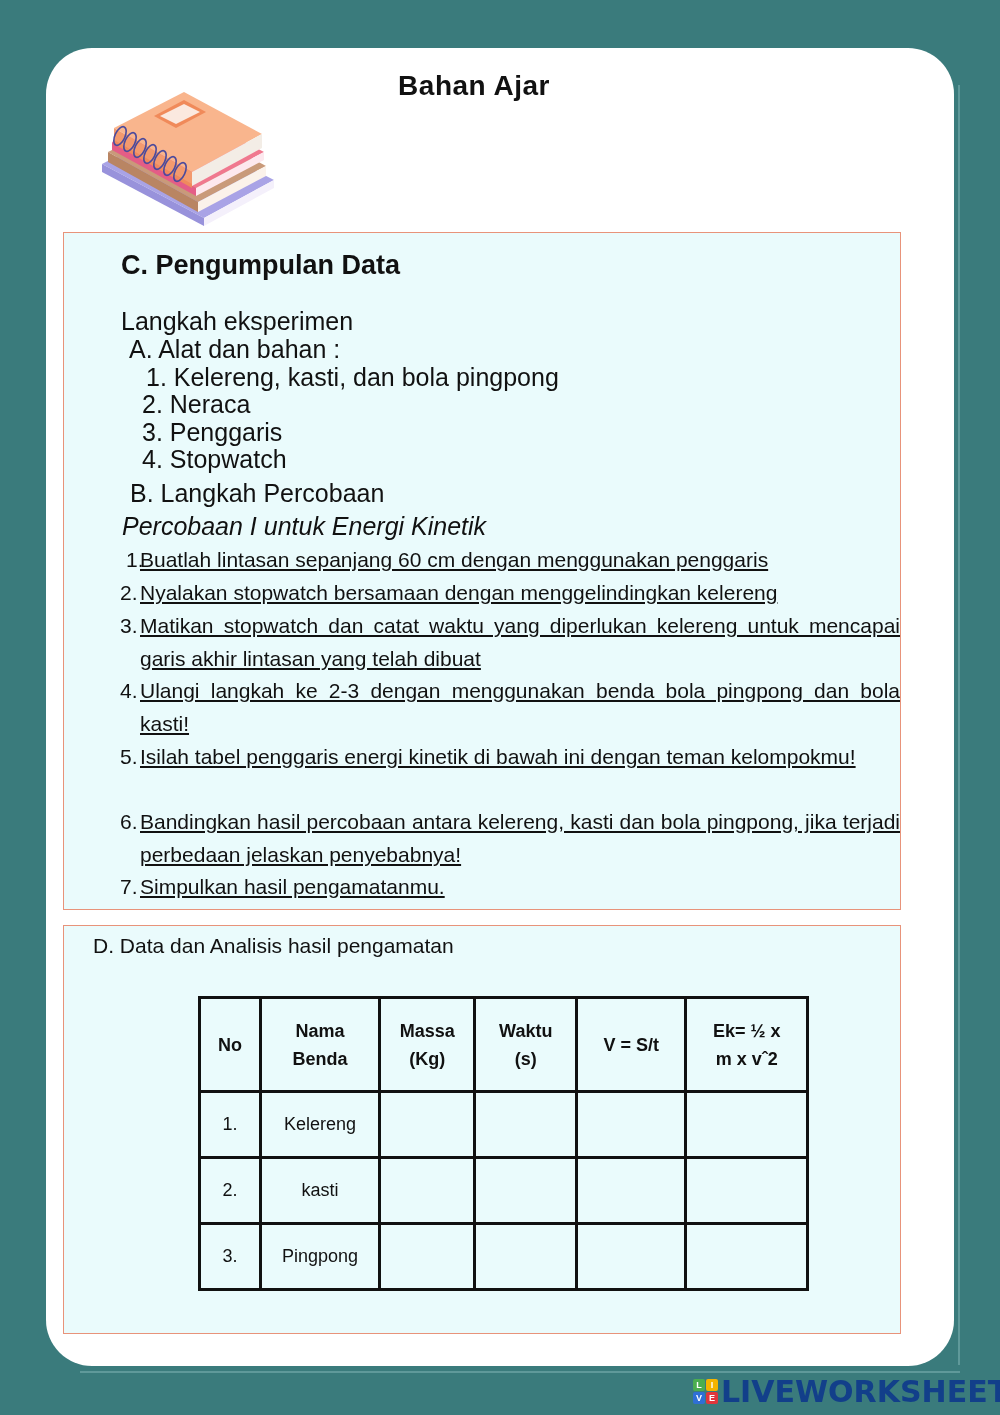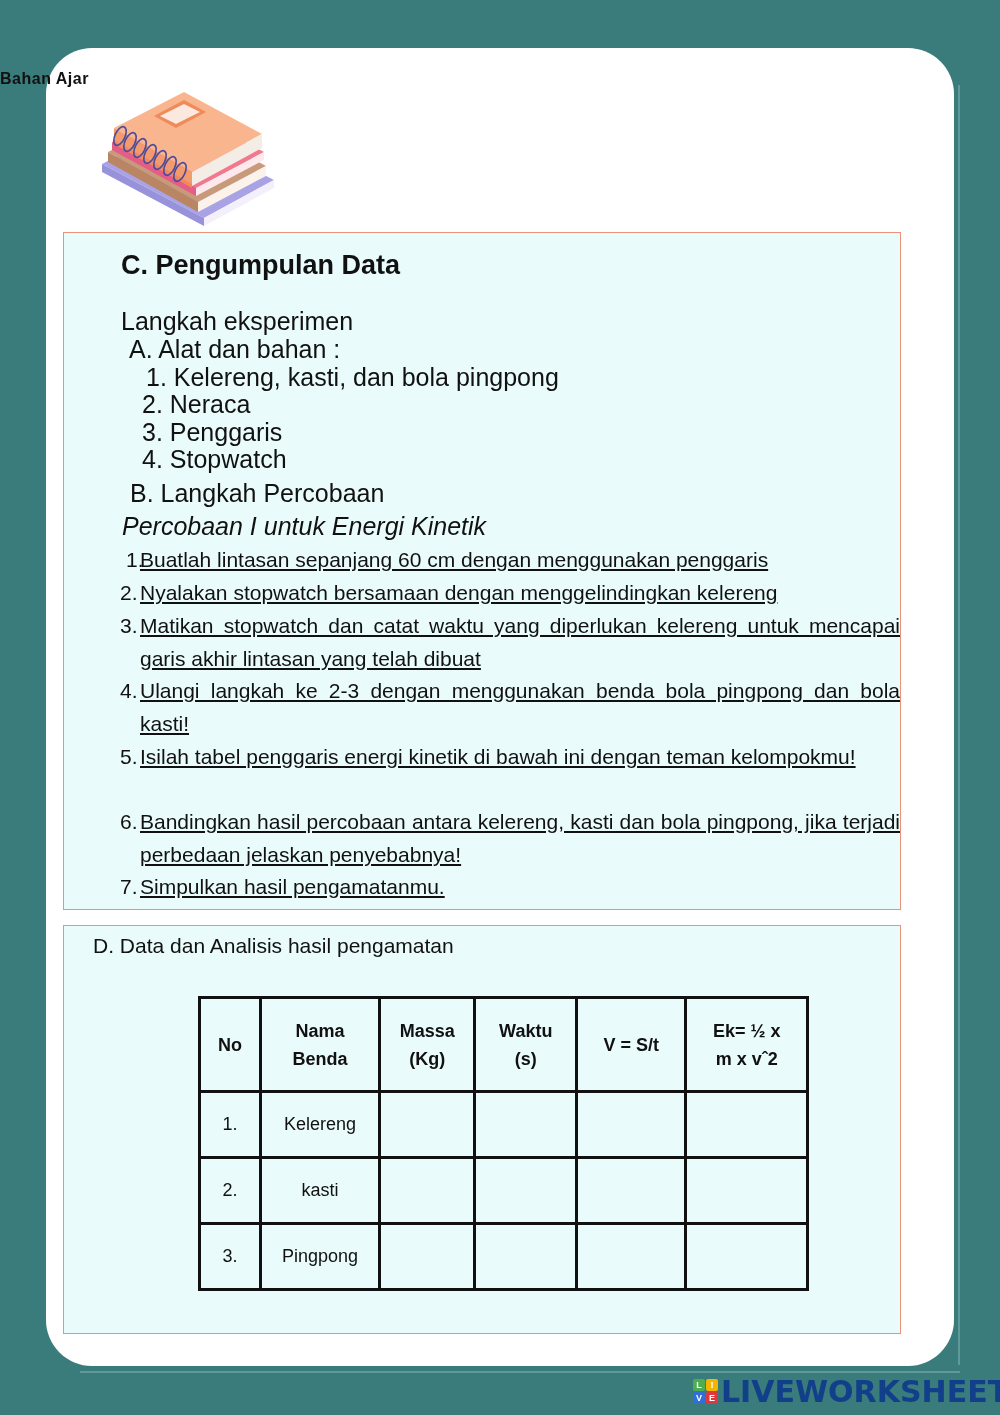--- a/index.html
+++ b/index.html
@@ -17,22 +17,22 @@
     }
     .frame-line-bottom {
       position: absolute; left: 80px; top: 1371px; width: 880px; height: 2px;
       background: #6fa6a6; opacity: 0.7;
     }
     .sheet {
       position: absolute; left: 46px; top: 48px; width: 908px; height: 1318px;
       background: #ffffff; border-radius: 46px;
     }
     .page-title {
-      position: absolute; left: 0; top: 70px; width: 948px; text-align: left;
-      font-weight: bold; font-size: 16px; letter-spacing: 0.5px;
+      position: absolute; left: 0; top: 70px; width: 948px; text-align: center;
+      font-weight: bold; font-size: 28px; letter-spacing: 0.5px;
     }
     .books {
       position: absolute; left: 98px; top: 88px; width: 180px; height: 140px;
     }
     .panel {
       position: absolute; background: #eafbfc; border: 1.5px solid #e8937a;
       box-sizing: border-box;
     }
     .panel-c { left: 63px; top: 232px; width: 838px; height: 678px; }
     .panel-d { left: 63px; top: 925px; width: 838px; height: 409px; }

